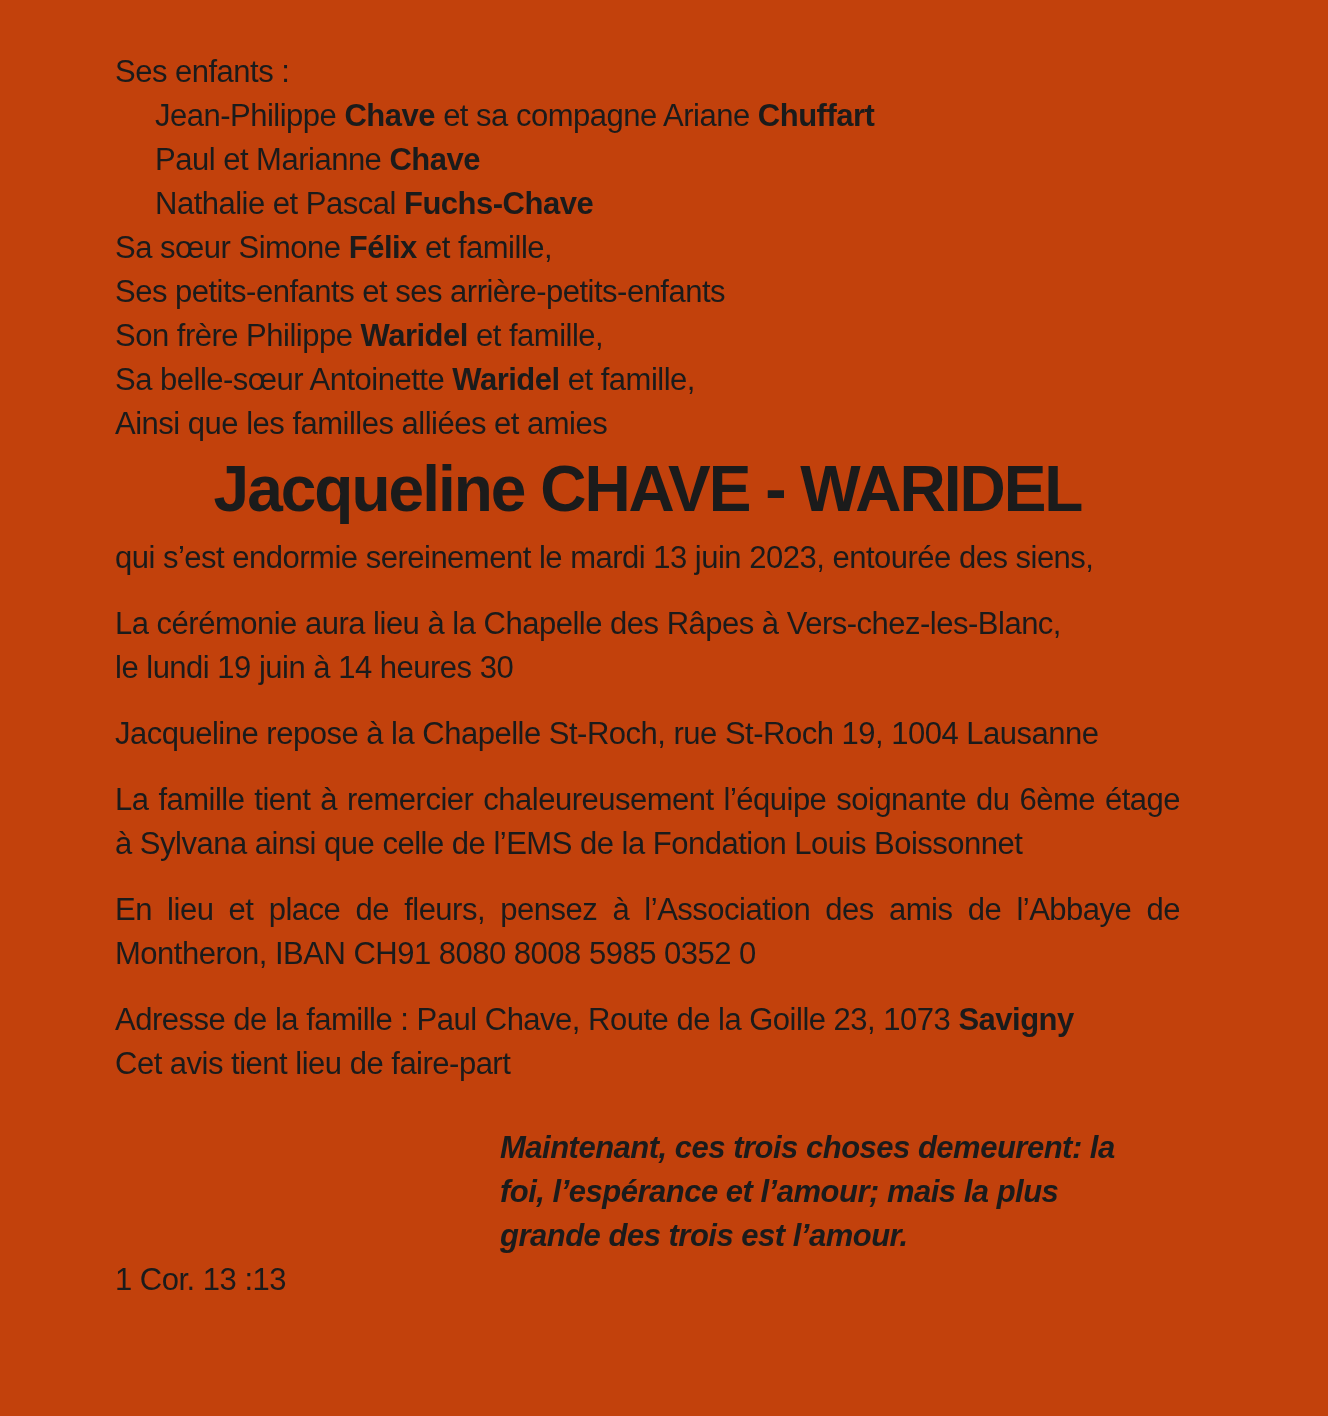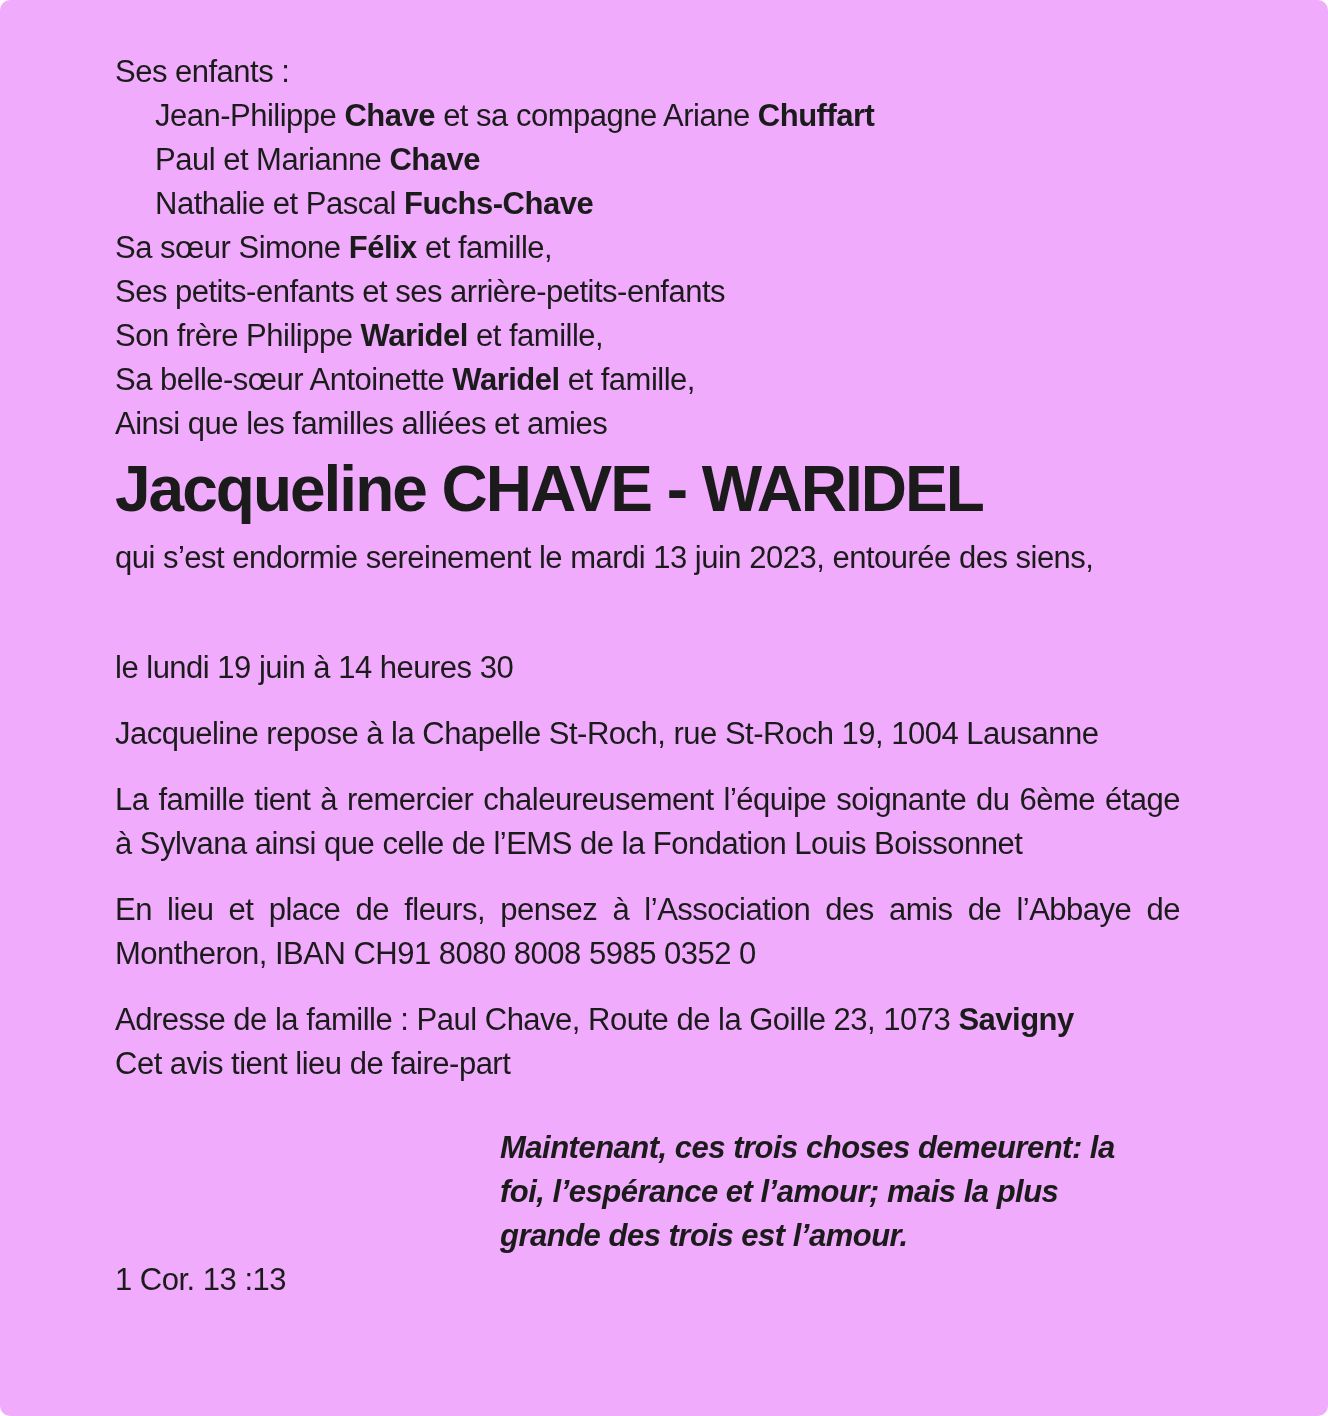--- a/index.html
+++ b/index.html
@@ -4,27 +4,26 @@
 <style>
   html, body {
     margin: 0;
     padding: 0;
     background: #ffffff;
   }
   .sheet {
     position: relative;
     width: 1328px;
     height: 1416px;
-    background: #f0abfc;
+    background: #c2410c;
     color: #1b1b1b;
     font-family: "Liberation Sans", "DejaVu Sans", sans-serif;
     box-sizing: border-box;
     padding: 50px 148px 20px 115px;
     overflow: hidden;
-    border-radius: 10px;
   }
   .content {
     width: 1065px;
   }
   p {
     margin: 0;
     font-size: 31px;
     line-height: 44px;
     letter-spacing: -0.5px;
   }
@@ -34,21 +33,21 @@
   }
   b, .b {
     font-weight: 700;
   }
   .deceased {
     margin: 8px 0 12px 0;
     font-size: 64px;
     line-height: 70px;
     font-weight: 700;
     letter-spacing: -2px;
-    text-align: left;
+    text-align: center;
     white-space: nowrap;
   }
   .para {
     margin-top: 22px;
   }
   .para.tight {
     margin-top: 0;
   }
   .just {
     text-align: justify;
@@ -91,21 +90,21 @@
 
     <p class="fline"><span>Sa belle-sœur Antoinette </span><b>Waridel</b><span> et famille,</span></p>
 
     <p class="fline">Ainsi que les familles alliées et amies</p>
 
 
     <h1 class="deceased">Jacqueline CHAVE - WARIDEL</h1>
 
     <p class="para tight"><span>qui s’est endormie sereinement le mardi 13 juin 2023, entourée des siens,</span><br></p>
 
-    <p class="para"><br><span>le lundi 19 juin à 14 heures 30</span></p>
+    <p class="para"><span>La cérémonie aura lieu à la Chapelle des Râpes à Vers-chez-les-Blanc,</span><br><span>le lundi 19 juin à 14 heures 30</span></p>
 
     <p class="para">Jacqueline repose à la Chapelle St-Roch, rue St-Roch 19, 1004 Lausanne</p>
 
     <p class="para just">La famille tient à remercier chaleureusement l’équipe soignante du 6ème étage à Sylvana ainsi que celle de l’EMS de la Fondation Louis Boissonnet</p>
 
     <p class="para just">En lieu et place de fleurs, pensez à l’Association des amis de l’Abbaye de Montheron, IBAN CH91 8080 8008 5985 0352 0</p>
 
     <p class="para"><span>Adresse de la famille : Paul Chave, Route de la Goille 23, 1073 </span><b>Savigny</b></p>
 
     <p class="notice">Cet avis tient lieu de faire-part</p>

